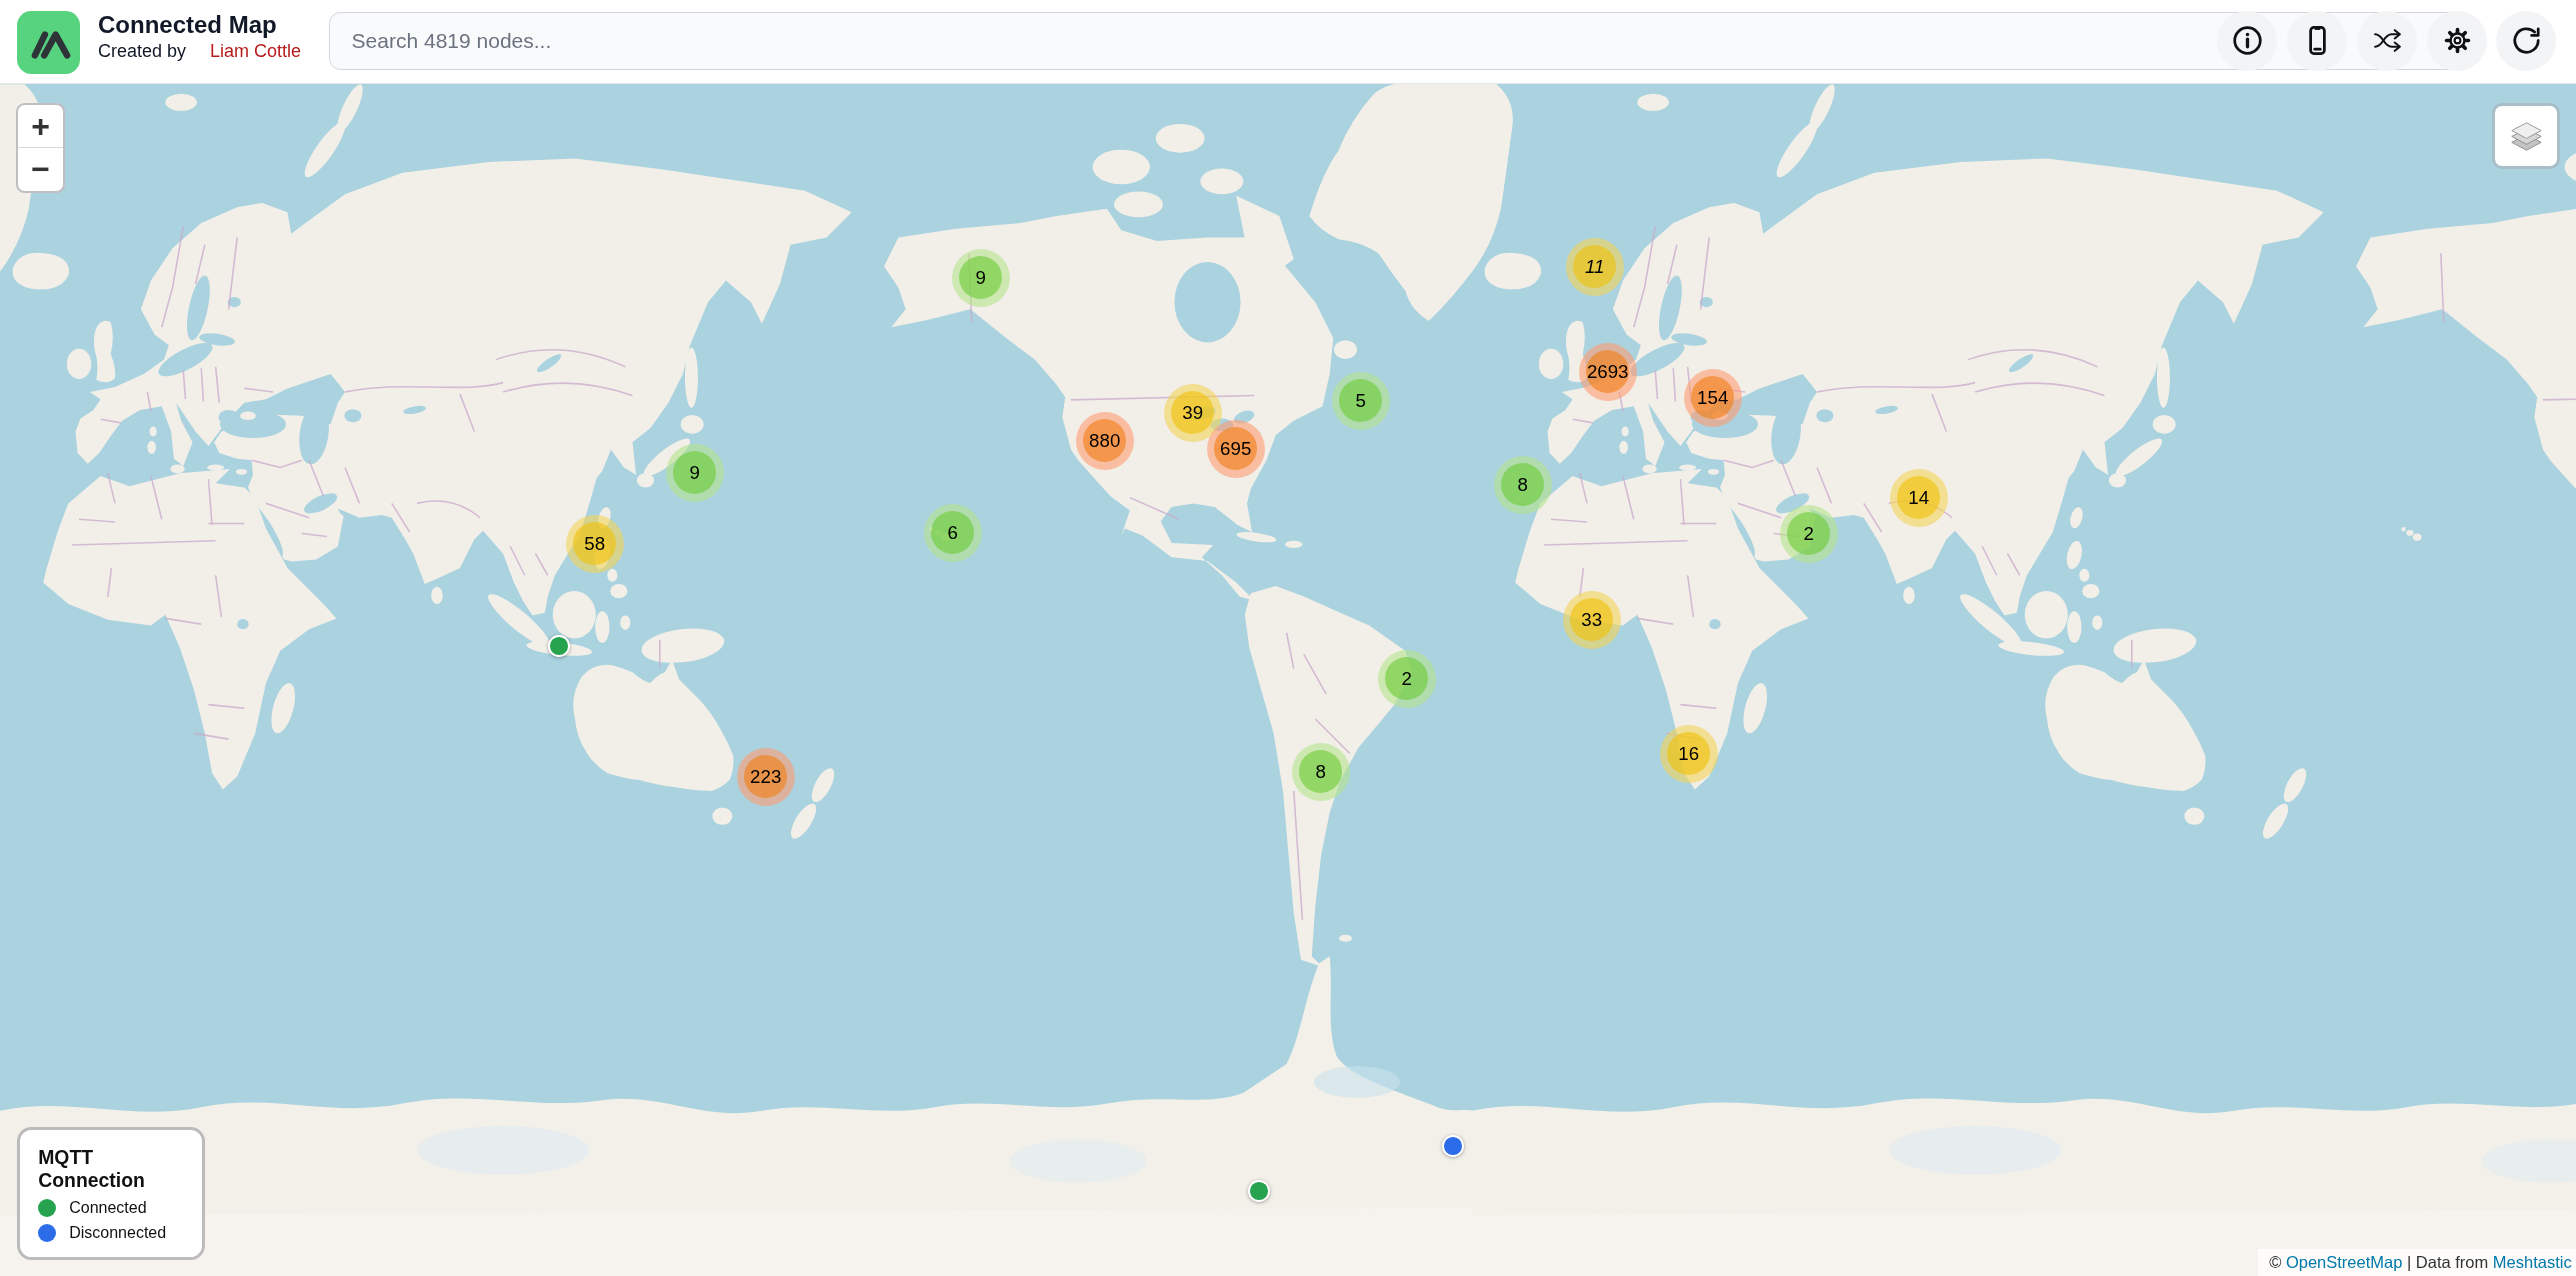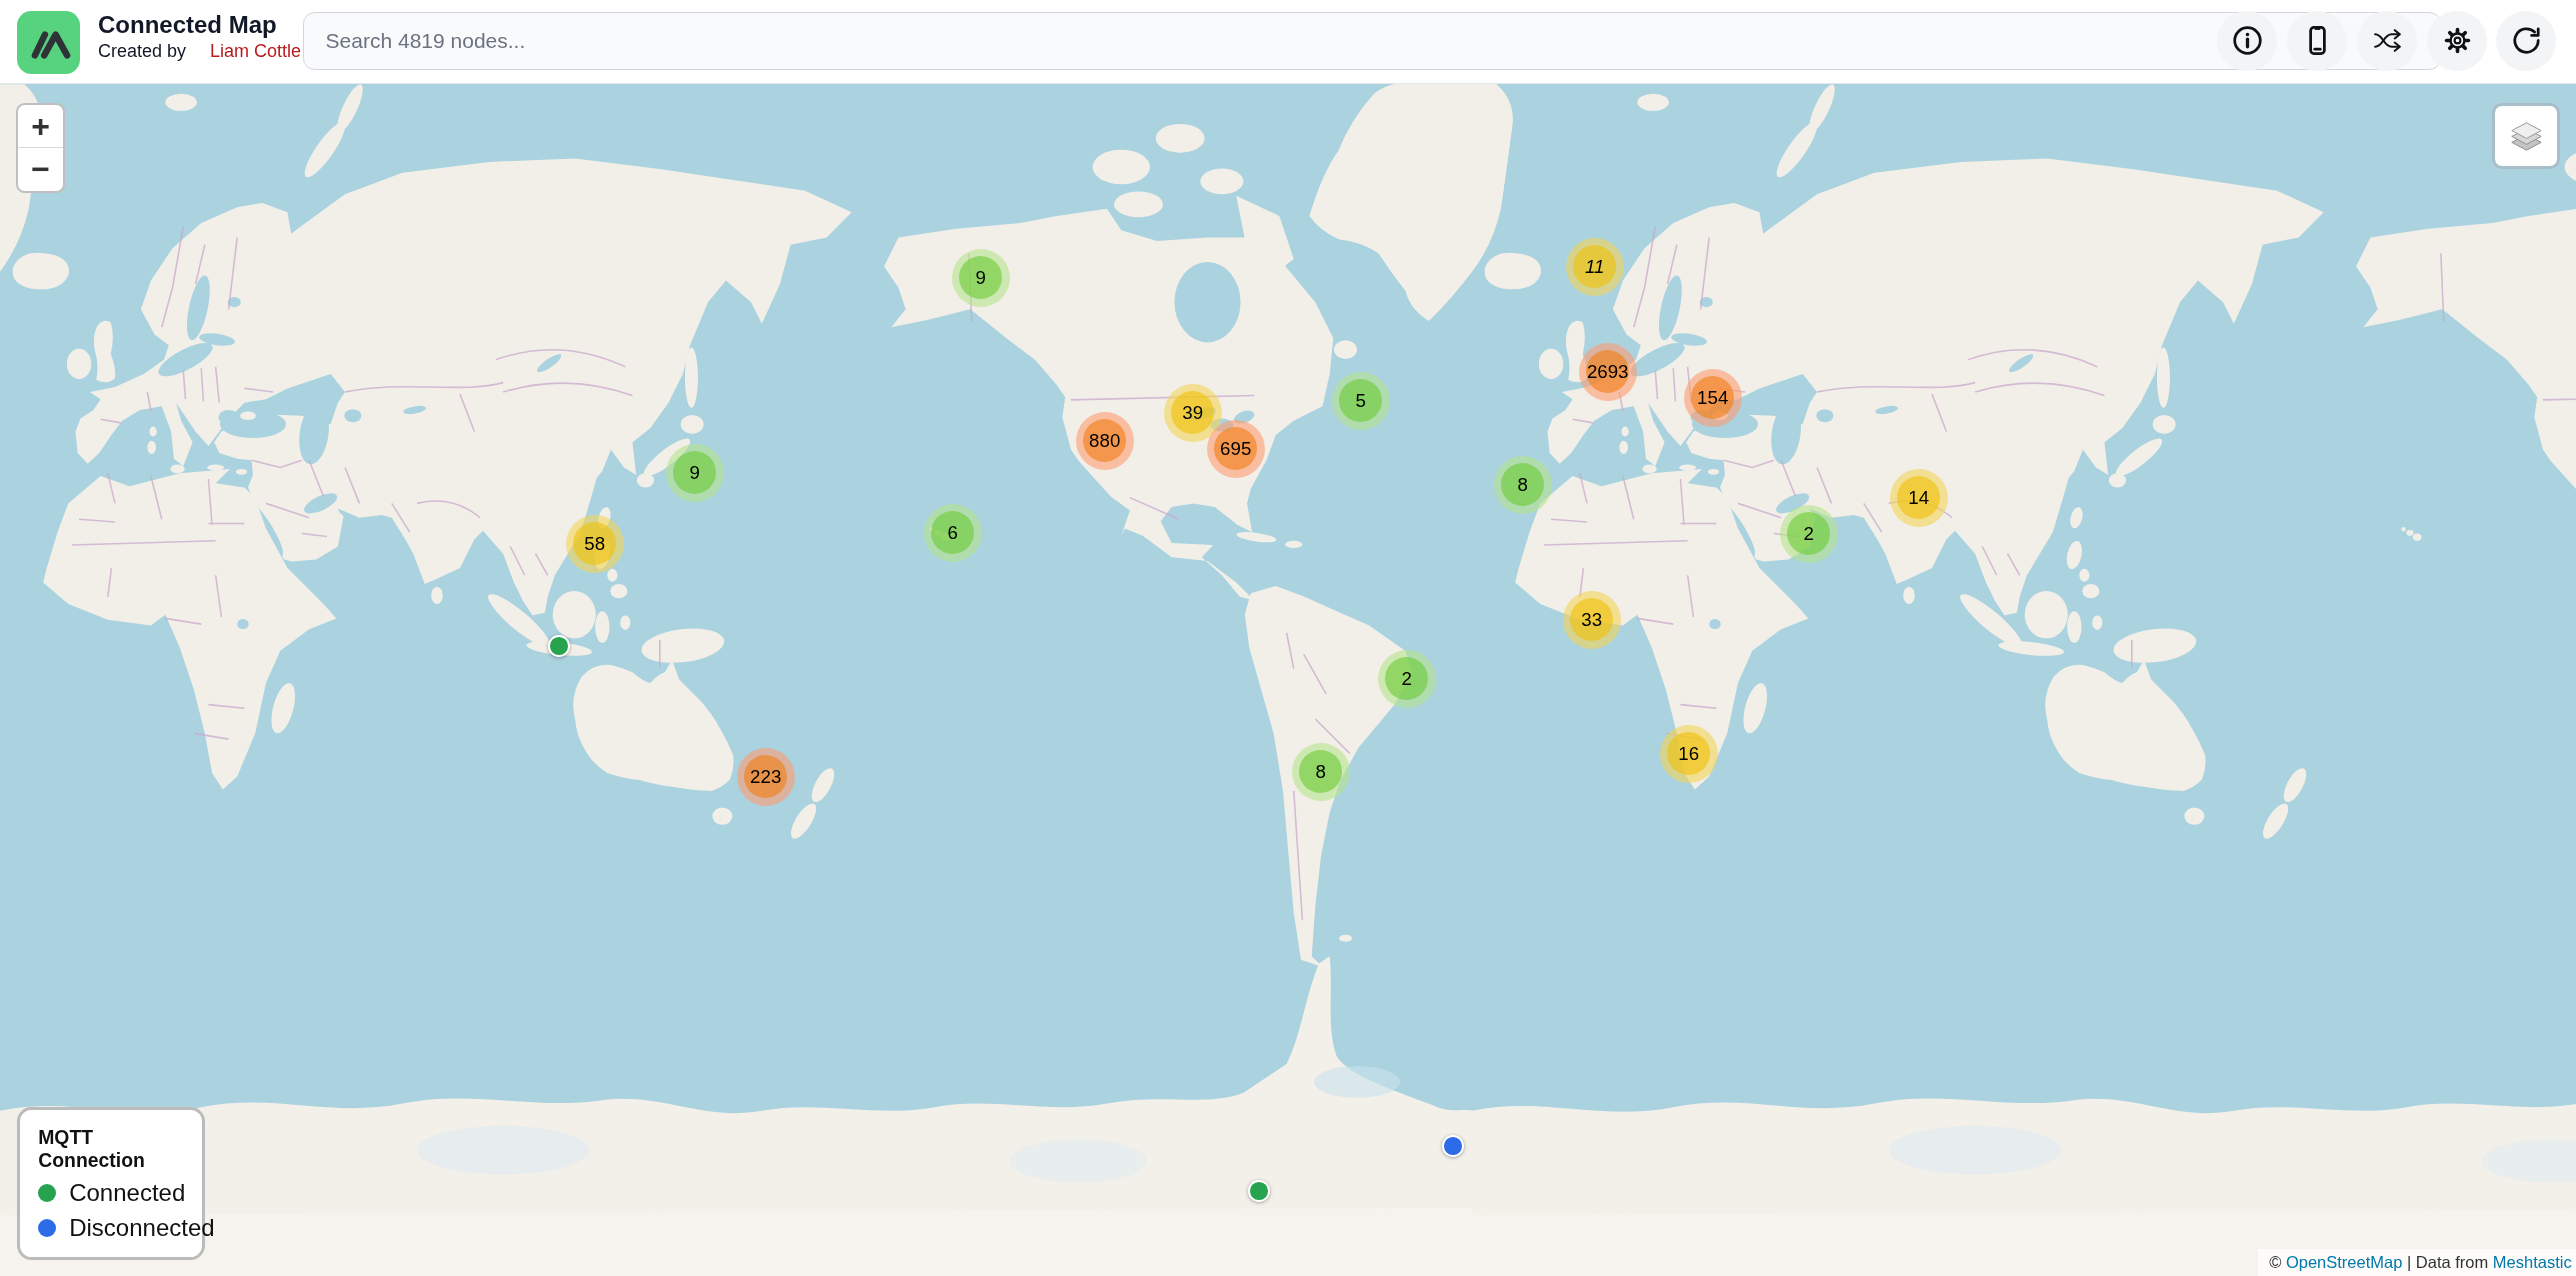--- a/index.html
+++ b/index.html
@@ -6,21 +6,21 @@
   html,body { width:2576px; height:1277px; overflow:hidden; font-family:"Liberation Sans", sans-serif; background:#fff; }
 
   
   .header { position:absolute; top:0; left:0; width:2576px; height:84px; background:#ffffff;
             border-bottom:1.4px solid #e5e7eb; z-index:50; }
   .logo { position:absolute; left:17px; top:10.8px; width:63px; height:63px; border-radius:14.4px; background:#57d27f; }
   .brand { position:absolute; left:98px; top:10px; }
   .brand-title { font-size:24px; font-weight:bold; color:#111827; line-height:29px; }
   .brand-byline { font-size:18px; color:#111827; line-height:24.4px; }
   .brand-byline a { color:#b91c1c; text-decoration:none;margin-left:19px; }
-  .search { position:absolute; left:303px; top:12.2px; width:2138px; height:58px; background:#f9fafb;
+  .search { position:absolute; left:329px; top:12.2px; width:2138px; height:58px; background:#f9fafb;
             border:1.4px solid #d2d6dc; border-radius:11.5px; font-size:21px; color:#a21caf; padding:0 21.6px;
             font-family:"Liberation Sans", sans-serif; outline:none; }
   .search::placeholder { color:#6b7280; }
   .iconbtn { position:absolute; top:10.8px; width:60px; height:60px; border-radius:50%; background:#f3f4f6;
              border:none; display:flex; align-items:center; justify-content:center; cursor:pointer; }
   .iconbtn svg { stroke:#0f1115; fill:none; stroke-width:2; stroke-linecap:round; stroke-linejoin:round; }
 
   
   .map { position:absolute; top:84px; left:0; width:2576px; height:1192px; background:#aad3df; overflow:hidden; }
   .map svg.world { position:absolute; left:0; top:-84px; }
@@ -45,21 +45,21 @@
   .zoomctl a:first-child { border-bottom:1.4px solid #d9d9d9; }
   .layersctl { position:absolute; right:16px; top:18.7px; width:68px; height:66px; background:#fff;
                border:3.6px solid #a8bfc7; border-radius:10px; z-index:30; display:flex; align-items:center;
                justify-content:center; cursor:pointer; }
 
   .legend { position:absolute; left:16.5px; bottom:16.5px; width:188px; background:#fff; border:3.6px solid #bbbbbb;
             border-radius:14.4px; padding:16px 18.7px 14.4px 18.7px; z-index:30; }
   .legend-title { font-size:19.4px; font-weight:bold; color:#111; margin-bottom:5px; }
   .legend-row { display:flex; align-items:center; margin-top:7.2px; }
   .legend-dot { width:18px; height:18px; border-radius:50%; margin-right:13px; flex:0 0 auto; }
-  .legend-label { font-size:24px; color:#111; }
+  .legend-label { font-size:16px; color:#111; }
 
   .attribution { position:absolute; right:0; bottom:0; height:26.6px; background:rgba(255,255,255,.78);
                  display:flex; align-items:center; padding:0 4.3px 0 11.5px; font-size:16.5px; color:#333; z-index:30;
                  white-space:pre; }
   .attribution a { color:#0078a8; text-decoration:none; }
 </style>
 </head>
 <body>
 
 <div class="header">

